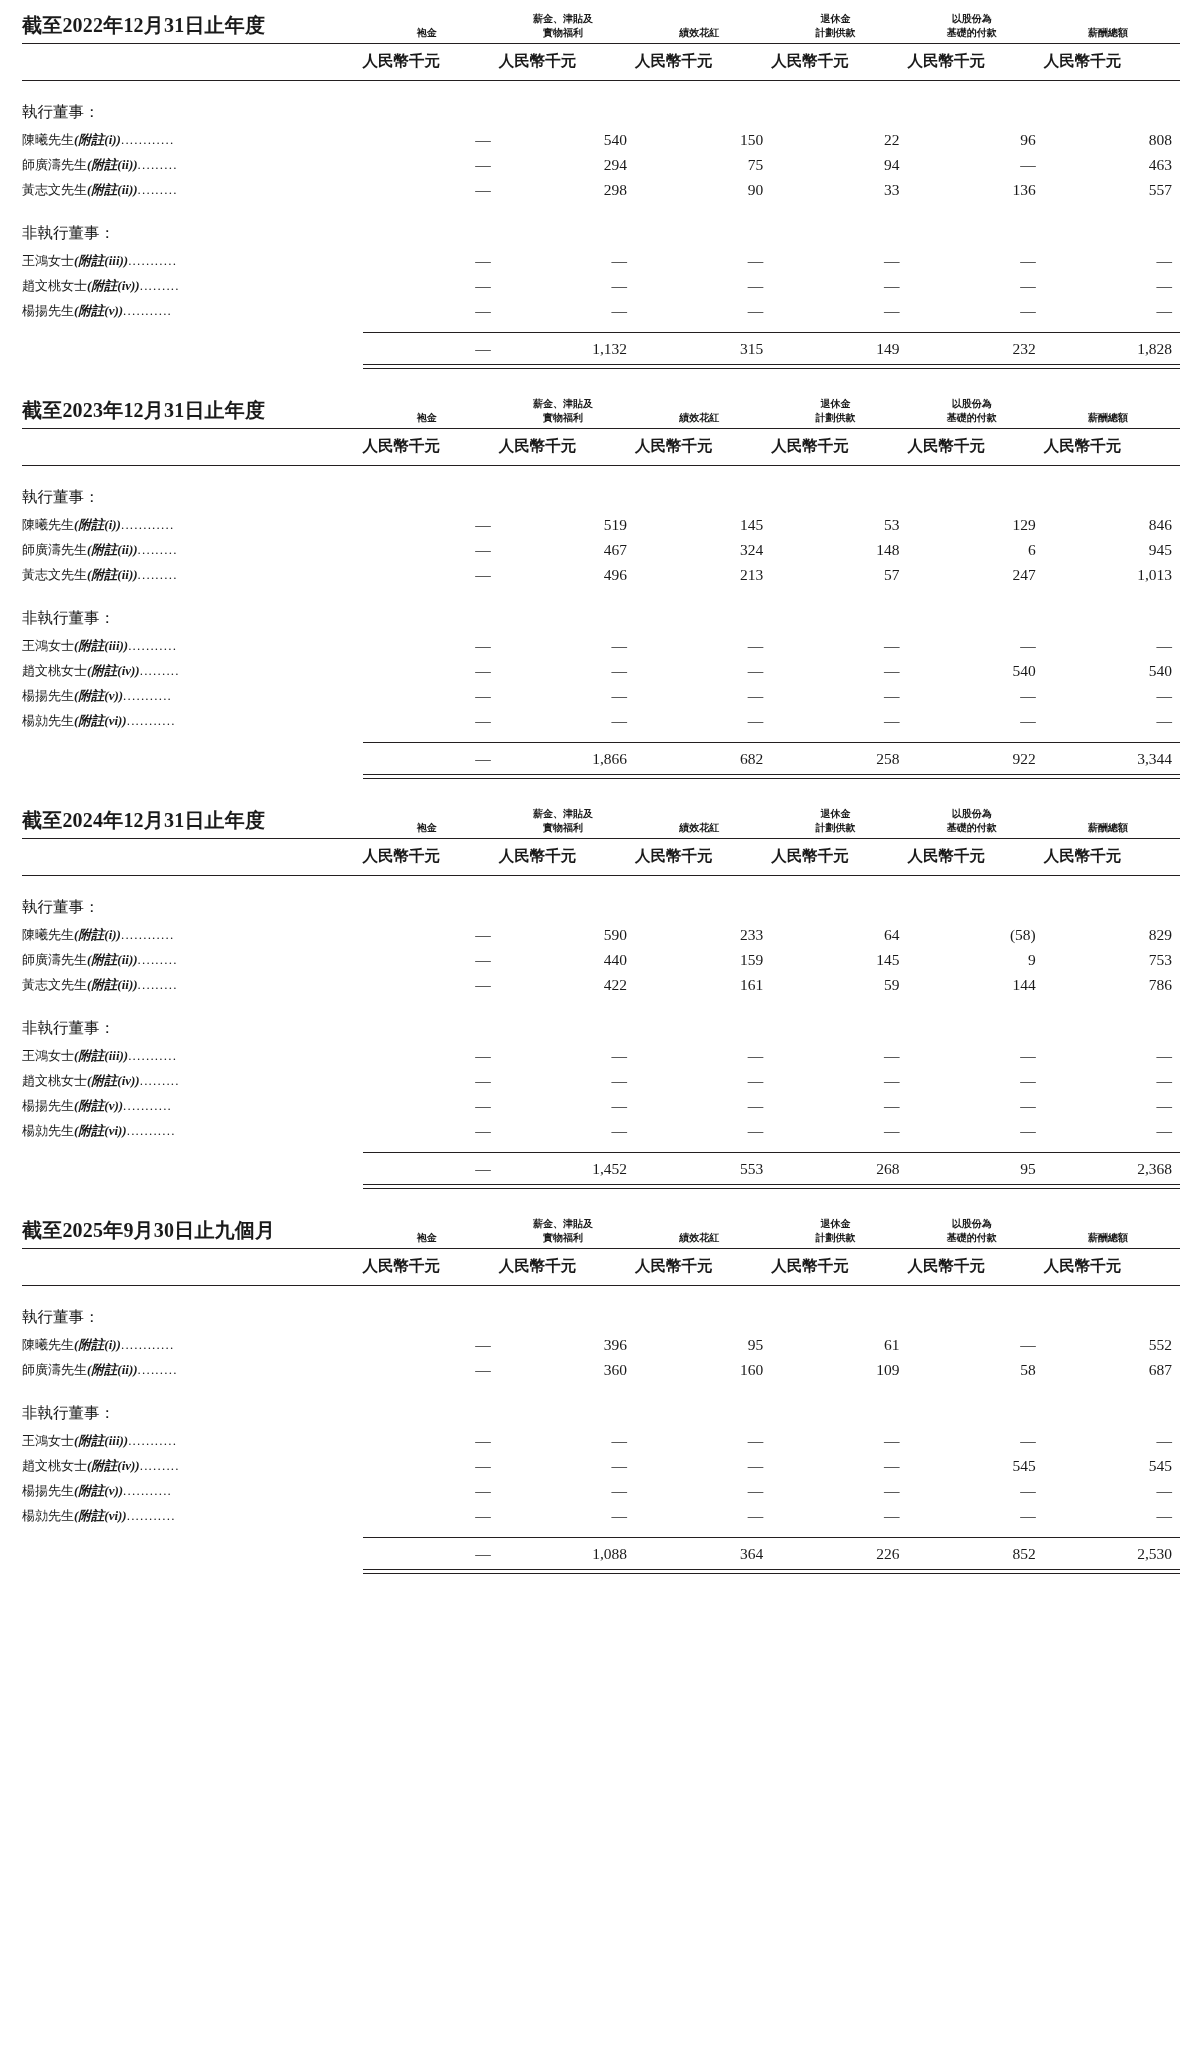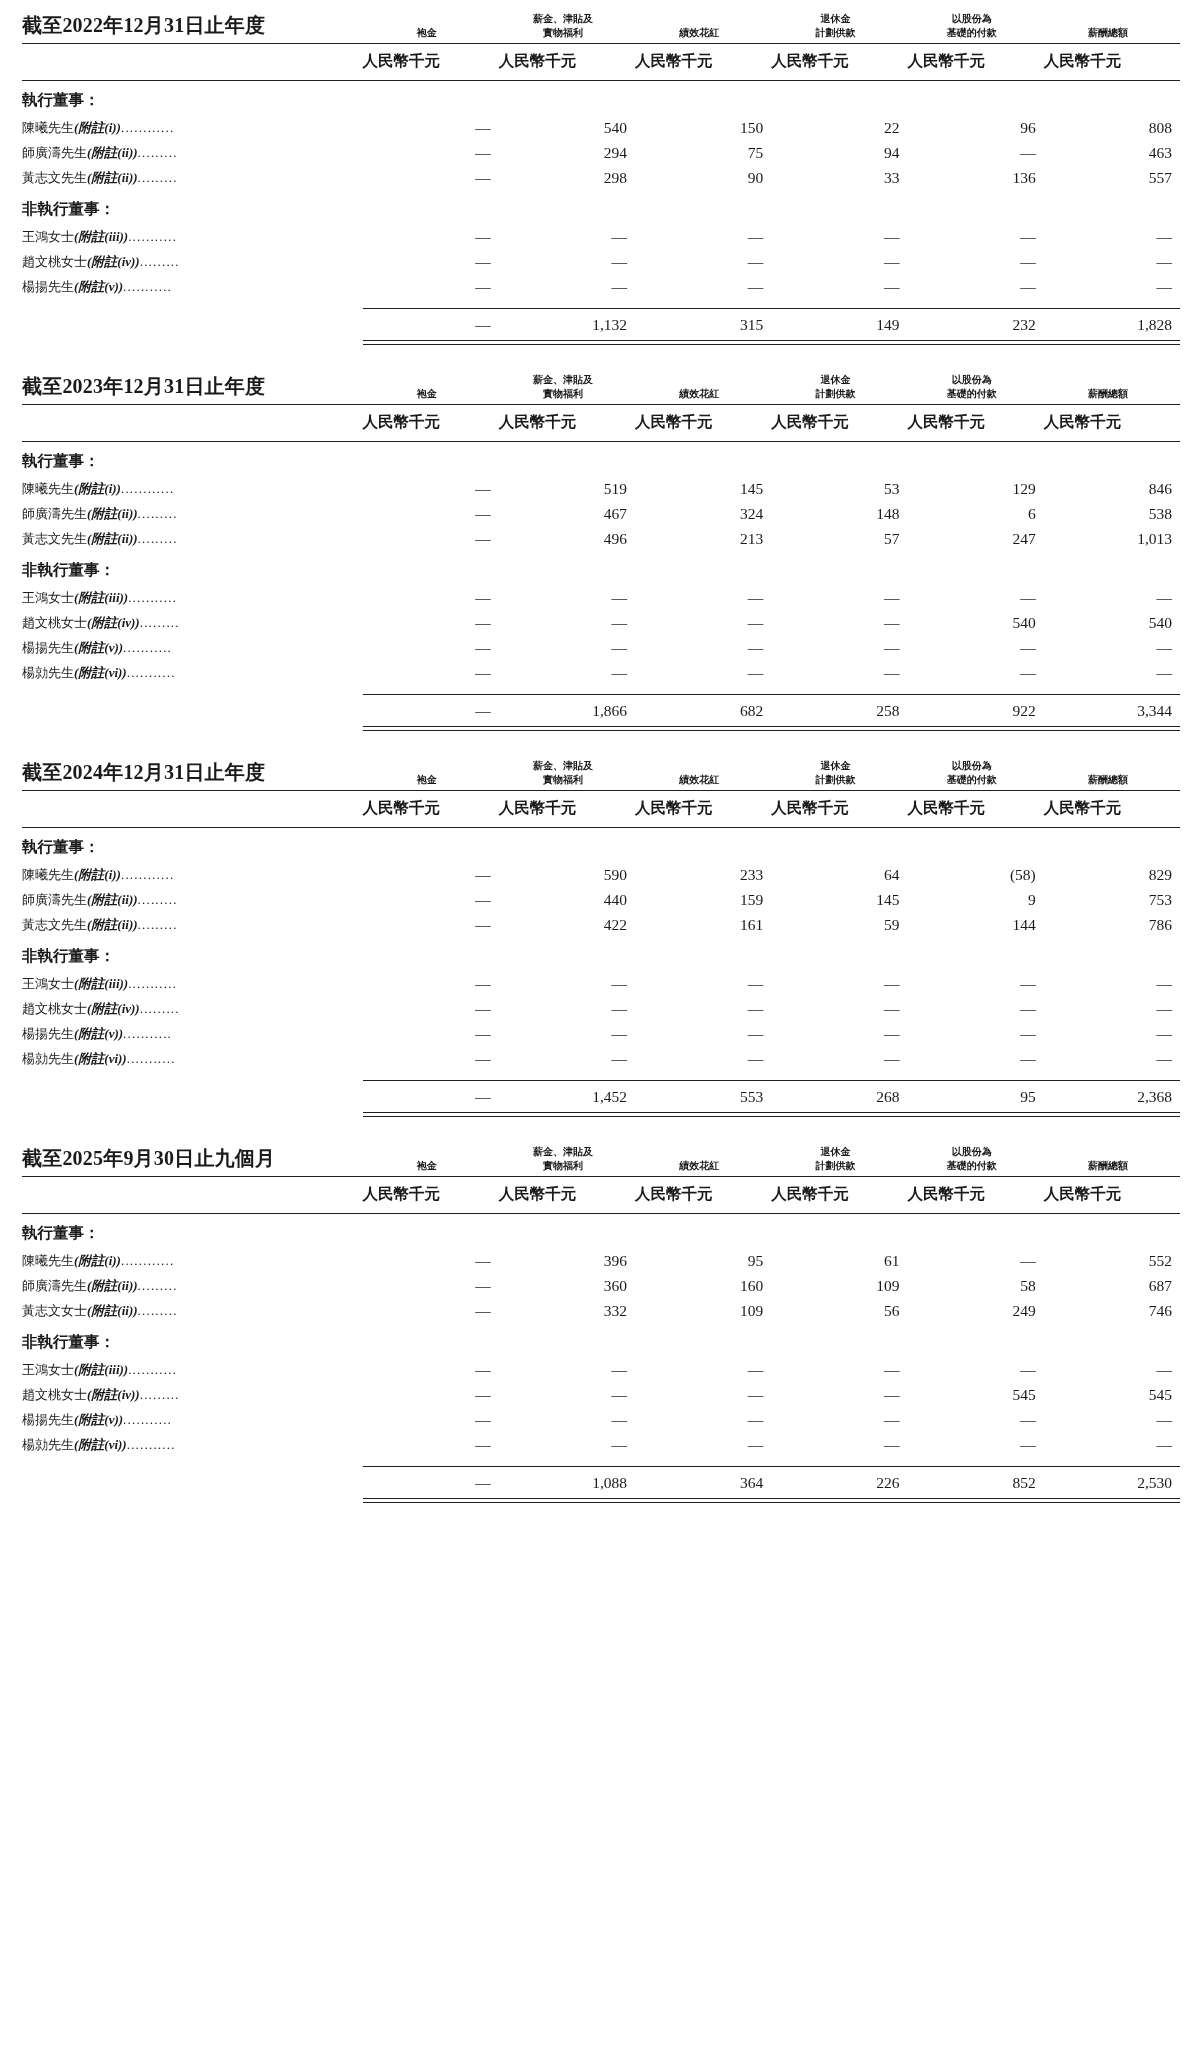--- a/index.html
+++ b/index.html
@@ -66,23 +66,23 @@
   }
   .rule-row2 td {
     border-bottom: 1px solid #231f20;
     height: 0;
     padding: 0;
     font-size: 0;
     line-height: 0;
   }
 
   .section-label td {
-    font-weight: bold;
+    font-weight: normal;
     font-size: 15.5px;
-    padding: 9px 0 4px 0;
+    padding: 21px 0 4px 0;
     white-space: nowrap;
     margin-left: 41px;
   }
   tr.data td {
     font-size: 15.5px;
     padding: 3.5px 8px 3.5px 0;
     text-align: right;
     white-space: nowrap;
   }
   tr.data td.name {
@@ -343,21 +343,21 @@
             <td class="val">129</td>
             <td class="val">846</td>
           </tr>
           <tr class="data">
             <td class="name"><span class="nm">師廣濤先生</span><span class="note">(附註(ii))</span><span class="leader">.........</span></td>
             <td class="val">—</td>
             <td class="val">467</td>
             <td class="val">324</td>
             <td class="val">148</td>
             <td class="val">6</td>
-            <td class="val">538</td>
+            <td class="val">945</td>
           </tr>
           <tr class="data">
             <td class="name"><span class="nm">黃志文先生</span><span class="note">(附註(ii))</span><span class="leader">.........</span></td>
             <td class="val">—</td>
             <td class="val">496</td>
             <td class="val">213</td>
             <td class="val">57</td>
             <td class="val">247</td>
             <td class="val">1,013</td>
           </tr>
@@ -653,29 +653,20 @@
           </tr>
           <tr class="data">
             <td class="name"><span class="nm">師廣濤先生</span><span class="note">(附註(ii))</span><span class="leader">.........</span></td>
             <td class="val">—</td>
             <td class="val">360</td>
             <td class="val">160</td>
             <td class="val">109</td>
             <td class="val">58</td>
             <td class="val">687</td>
           </tr>
-          <tr class="data">
-            <td class="name"><span class="nm">黃志文女士</span><span class="note">(附註(ii))</span><span class="leader">.........</span></td>
-            <td class="val">—</td>
-            <td class="val">332</td>
-            <td class="val">109</td>
-            <td class="val">56</td>
-            <td class="val">249</td>
-            <td class="val">746</td>
-          </tr>
           <tr class="section-label">
             <td colspan="7">非執行董事：</td>
           </tr>
           <tr class="data">
             <td class="name"><span class="nm">王鴻女士</span><span class="note">(附註(iii))</span><span class="leader">...........</span></td>
             <td class="val">—</td>
             <td class="val">—</td>
             <td class="val">—</td>
             <td class="val">—</td>
             <td class="val">—</td>

